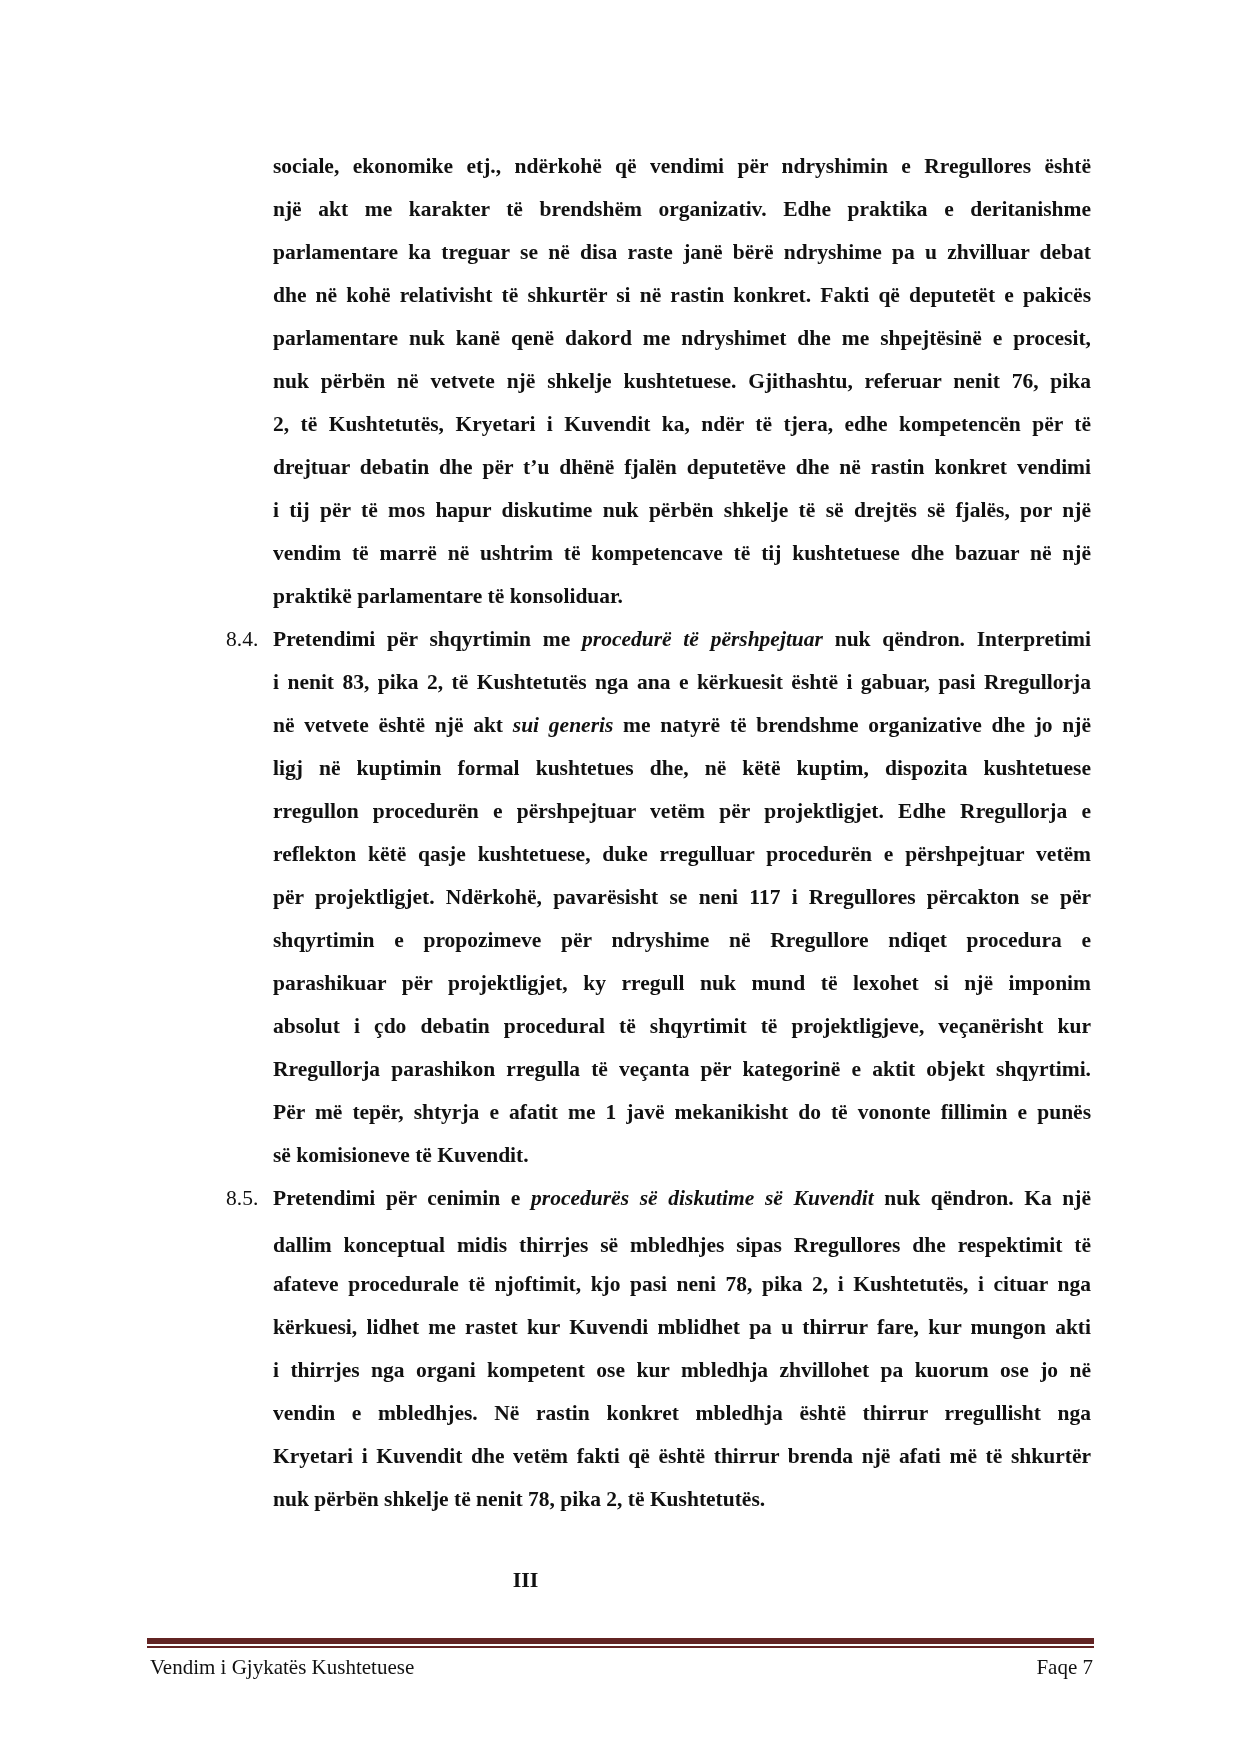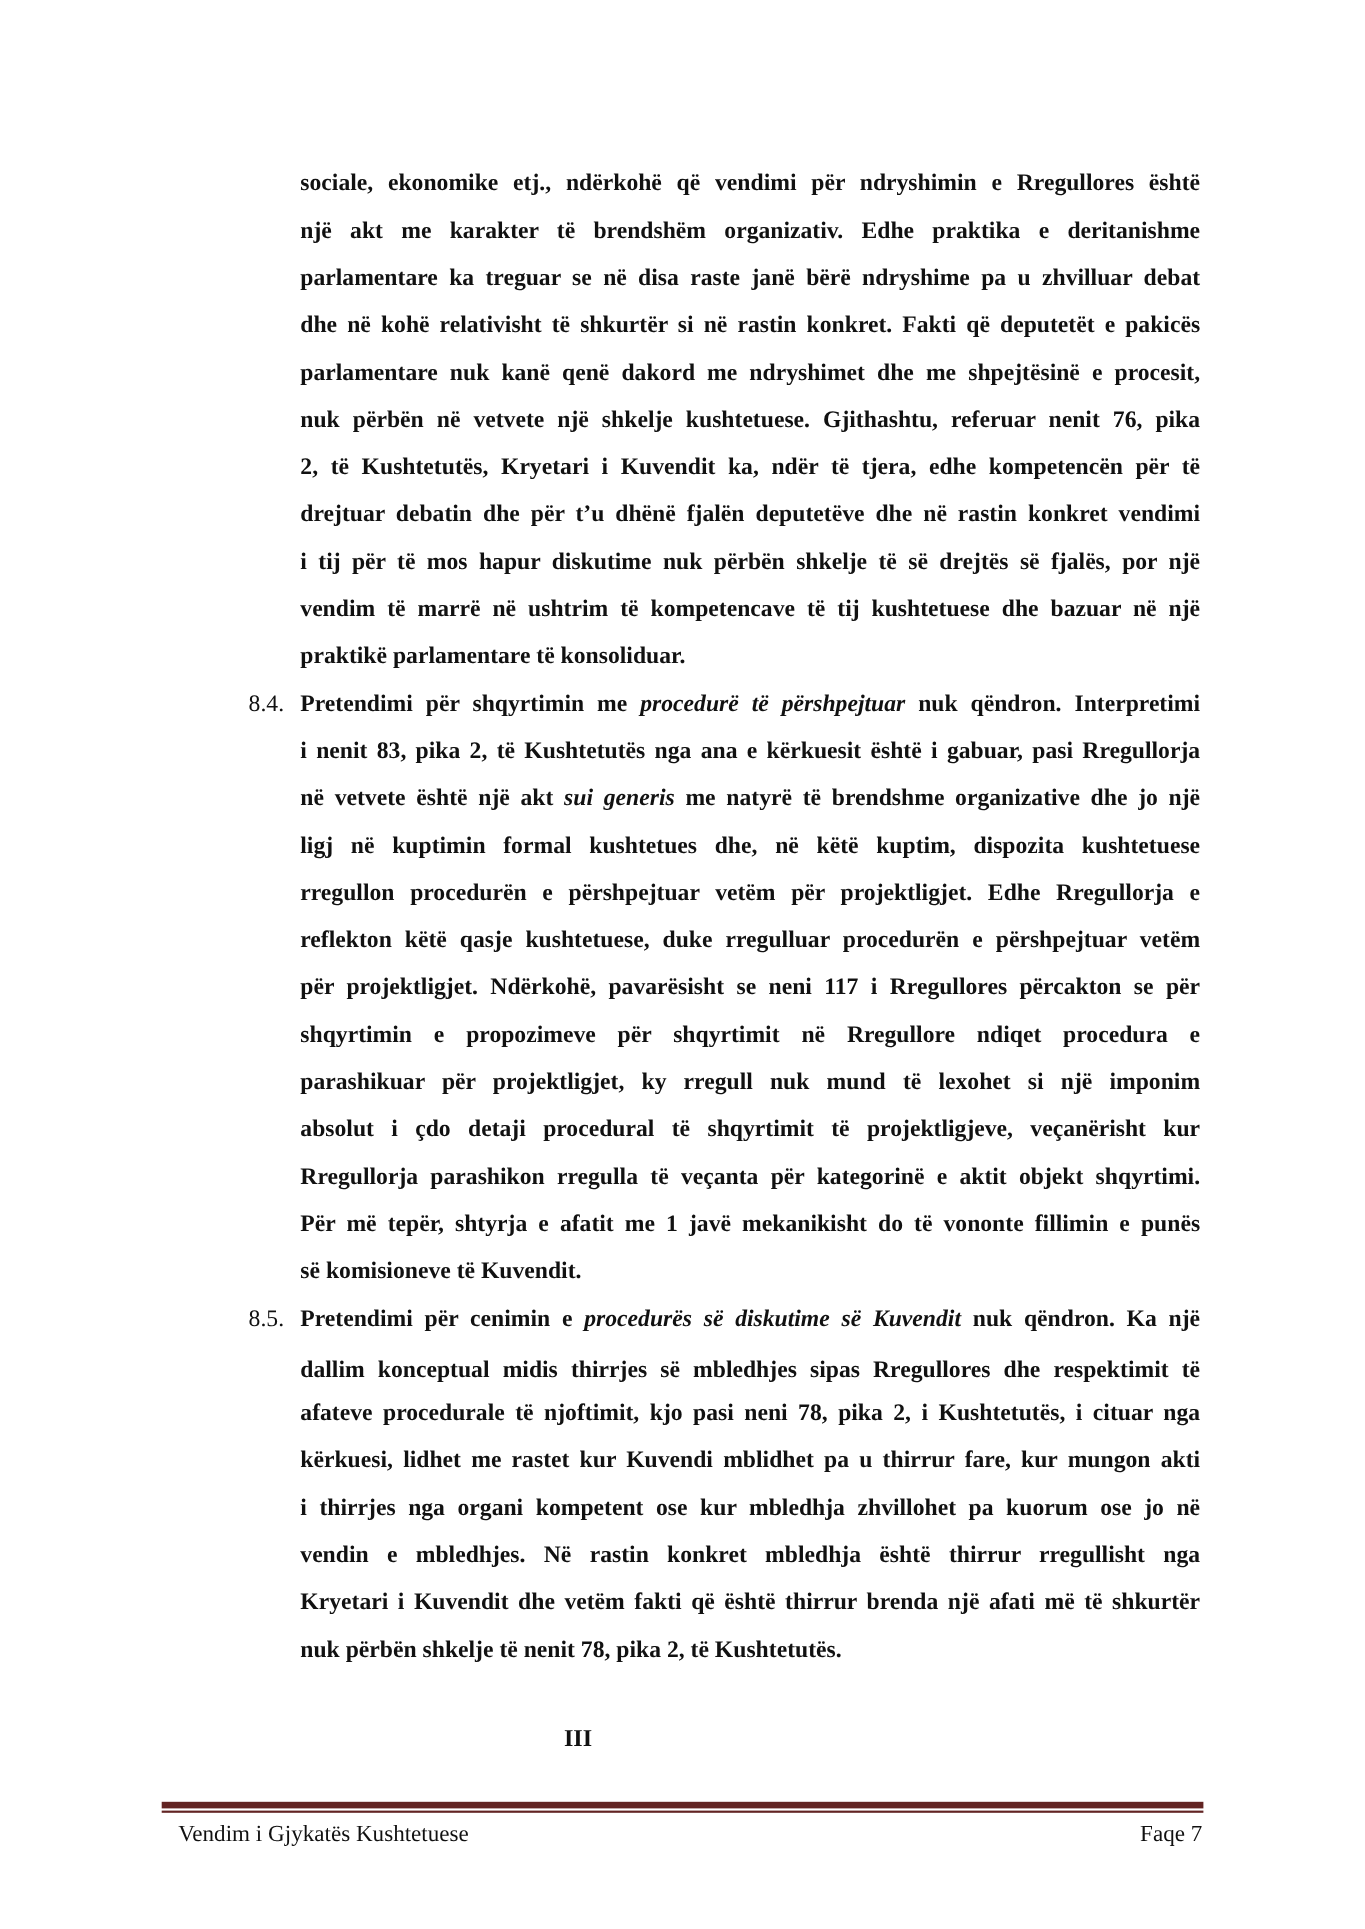--- a/index.html
+++ b/index.html
@@ -8,21 +8,21 @@
   .page { position: absolute; left: 0; top: 0; width: 1241px; height: 1754px; }
   .line { position: absolute; left: 273px; width: 818px; height: 43px; line-height: 43px;
           font-size: 21.5px; white-space: nowrap; text-align: justify; text-align-last: justify; font-weight: bold; }
   .line.last { text-align-last: left; }
   .num { position: absolute; left: 226px; height: 43px; line-height: 43px; font-size: 21.5px; }
   em { font-style: italic; }
   .heading { position: absolute; left: 0; width: 1051px; text-align: center; top: 1562px;
              font-size: 22px; font-weight: bold; line-height: 36px; }
   .rule-thick { position: absolute; left: 147px; width: 947px; top: 1638px; height: 6px; background: #622423; }
   .rule-thin { position: absolute; left: 147px; width: 947px; top: 1646px; height: 2px; background: #622423; }
-  .footer-line { position: absolute; left: 150px; font-size: 21px; line-height: 30px; margin-left: 12px; }
+  .footer-line { position: absolute; left: 150px; font-size: 21px; line-height: 30px; }
   .footer-right { position: absolute; right: 148px; font-size: 21px; line-height: 30px; }
 </style>
 </head>
 <body>
 
 <div class="page">
 
   <div>
     <div class="line" style="top:145px">sociale, ekonomike etj., ndërkohë që vendimi për ndryshimin e Rregullores është</div>
     <div class="line" style="top:188px">një akt me karakter të brendshëm organizativ. Edhe praktika e deritanishme</div>
@@ -39,23 +39,23 @@
 
   <div>
     <div class="num" style="top:618px">8.4.</div>
     <div class="line" style="top:618px"><span>Pretendimi për shqyrtimin me </span><em>procedurë të përshpejtuar</em><span> nuk qëndron. Interpretimi</span></div>
     <div class="line" style="top:661px">i nenit 83, pika 2, të Kushtetutës nga ana e kërkuesit është i gabuar, pasi Rregullorja</div>
     <div class="line" style="top:704px"><span>në vetvete është një akt </span><em>sui generis</em><span> me natyrë të brendshme organizative dhe jo një</span></div>
     <div class="line" style="top:747px">ligj në kuptimin formal kushtetues dhe, në këtë kuptim, dispozita kushtetuese</div>
     <div class="line" style="top:790px">rregullon procedurën e përshpejtuar vetëm për projektligjet. Edhe Rregullorja e</div>
     <div class="line" style="top:833px">reflekton këtë qasje kushtetuese, duke rregulluar procedurën e përshpejtuar vetëm</div>
     <div class="line" style="top:876px">për projektligjet. Ndërkohë, pavarësisht se neni 117 i Rregullores përcakton se për</div>
-    <div class="line" style="top:919px">shqyrtimin e propozimeve për shqyrtimit në Rregullore ndiqet procedura e</div>
+    <div class="line" style="top:919px">shqyrtimin e propozimeve për ndryshime në Rregullore ndiqet procedura e</div>
     <div class="line" style="top:962px">parashikuar për projektligjet, ky rregull nuk mund të lexohet si një imponim</div>
-    <div class="line" style="top:1005px">absolut i çdo detaji procedural të shqyrtimit të projektligjeve, veçanërisht kur</div>
+    <div class="line" style="top:1005px">absolut i çdo debatin procedural të shqyrtimit të projektligjeve, veçanërisht kur</div>
     <div class="line" style="top:1048px">Rregullorja parashikon rregulla të veçanta për kategorinë e aktit objekt shqyrtimi.</div>
     <div class="line" style="top:1091px">Për më tepër, shtyrja e afatit me 1 javë mekanikisht do të vononte fillimin e punës</div>
     <div class="line last" style="top:1134px">së komisioneve të Kuvendit.</div>
   </div>
 
   <div>
     <div class="num" style="top:1177px">8.5.</div>
     <div class="line" style="top:1177px"><span>Pretendimi për cenimin e </span><em>procedurës së diskutime së Kuvendit</em><span> nuk qëndron. Ka një</span></div>
     <div class="line" style="top:1224px">dallim konceptual midis thirrjes së mbledhjes sipas Rregullores dhe respektimit të</div>
     <div class="line" style="top:1263px">afateve procedurale të njoftimit, kjo pasi neni 78, pika 2, i Kushtetutës, i cituar nga</div>

